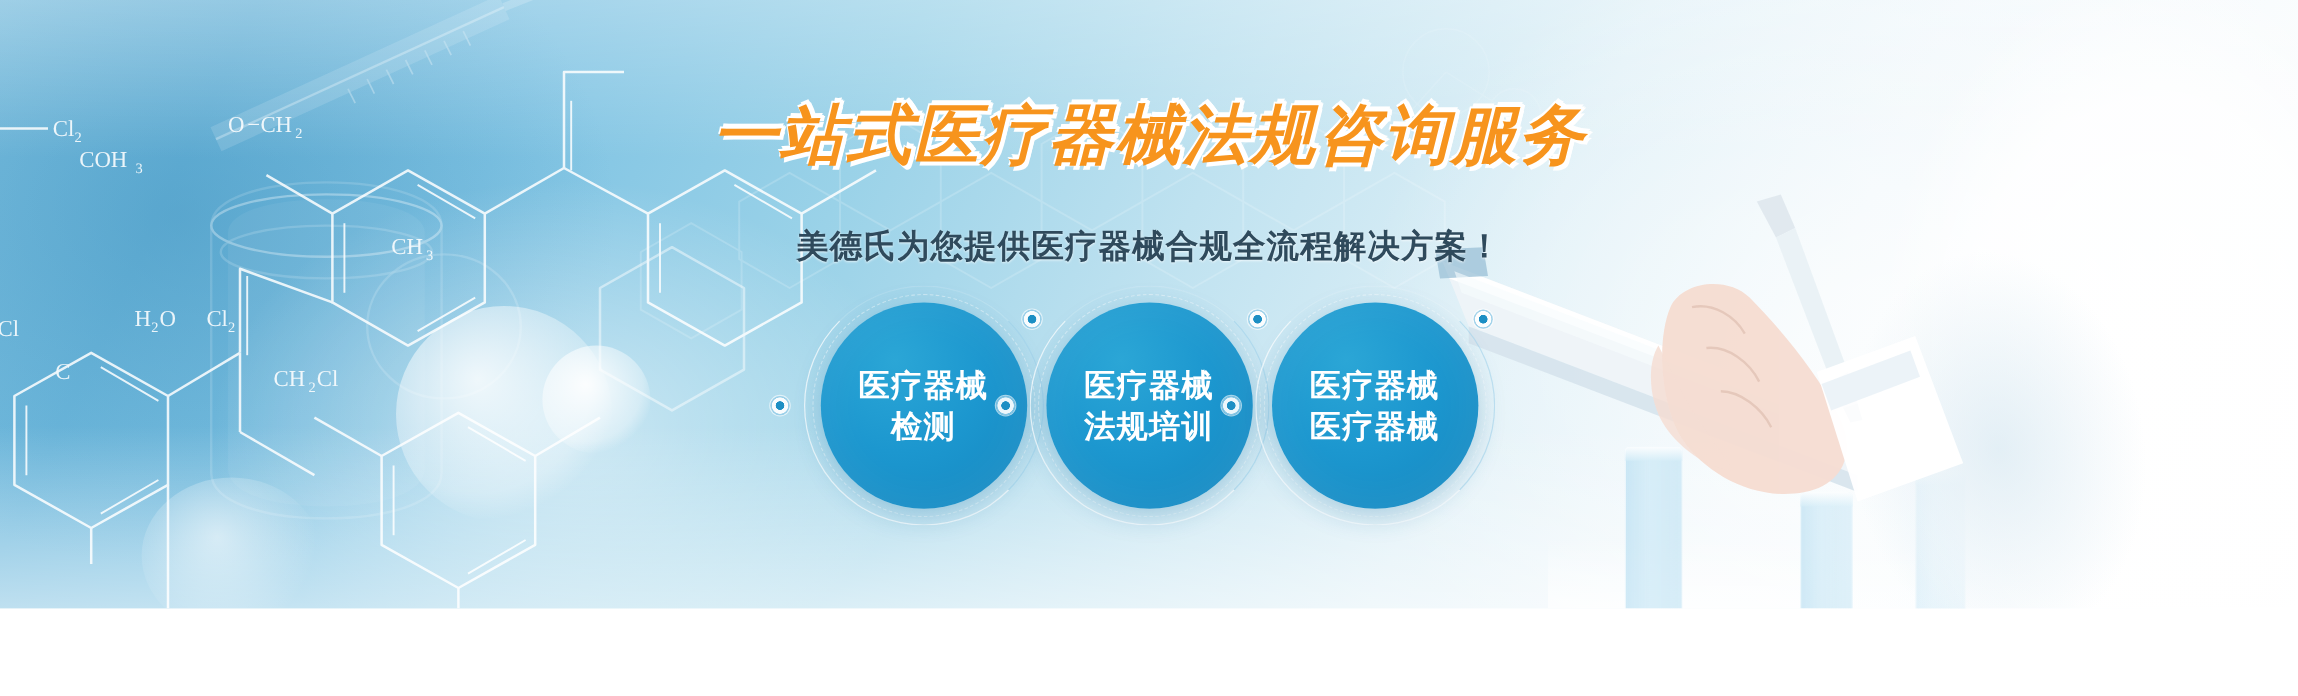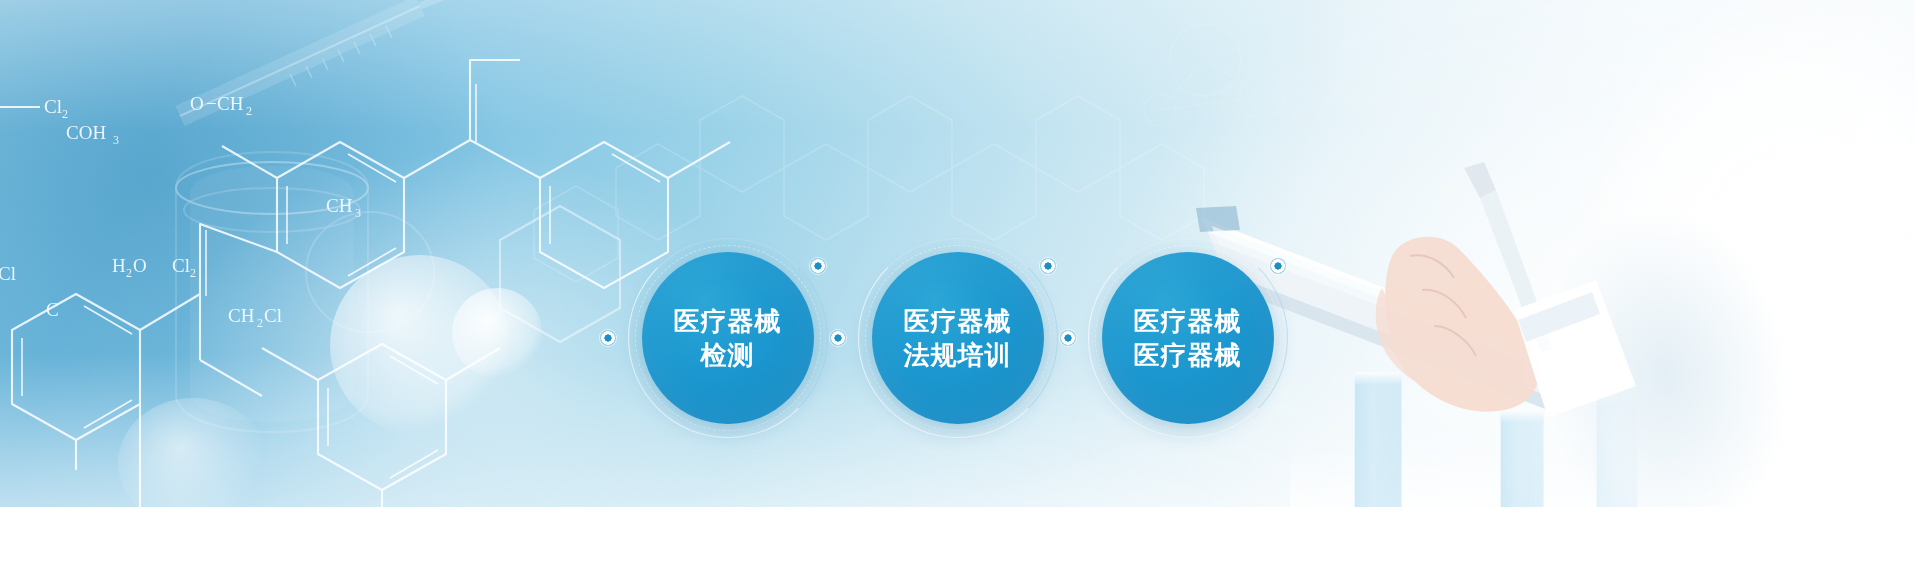--- a/index.html
+++ b/index.html
@@ -142,21 +142,21 @@
   }
 
   
   .badges {
     position:absolute;
     left:0; right:0;
     top:252px;
     display:flex;
     justify-content:center;
     align-items:center;
-    gap:58px;
+    gap:16px;
   }
   .badge-wrap { position:relative; width:172px; height:172px; }
 
   .badge-ring {
     position:absolute; inset:-14px;
     border-radius:50%;
     border:1px solid rgba(255,255,255,.75);
     border-top-color: rgba(255,255,255,.15);
     border-right-color: rgba(160,210,235,.55);
   }
@@ -361,21 +361,23 @@
     <g fill="none" stroke="#e2c3b6" stroke-width="2" opacity=".8">
       <path d="M214 96 C232 92 250 104 258 118"></path>
       <path d="M226 130 C244 128 262 142 270 158"></path>
       <path d="M238 166 C254 166 272 180 280 196"></path>
     </g>
 
     <polygon points="318,150 400,120 440,226 352,258" fill="#ffffff" opacity=".96"></polygon>
     <polygon points="322,160 396,132 404,154 330,182" fill="#eaf2f7" opacity=".9"></polygon>
   </svg>
 
-
+  <div class="headline">一站式医疗器械法规咨询服务</div>
+
+  <div class="subhead">美德氏为您提供医疗器械合规全流程解决方案！</div>
 
   <div class="badges">
 
     <div class="badge-wrap">
       <span class="badge-ring"></span>
       <span class="badge-ring2"></span>
       <span class="badge-dot dot-l"></span>
       <span class="badge-dot dot-tr"></span>
       <div class="badge">
         <span class="badge-line">医疗器械</span>

